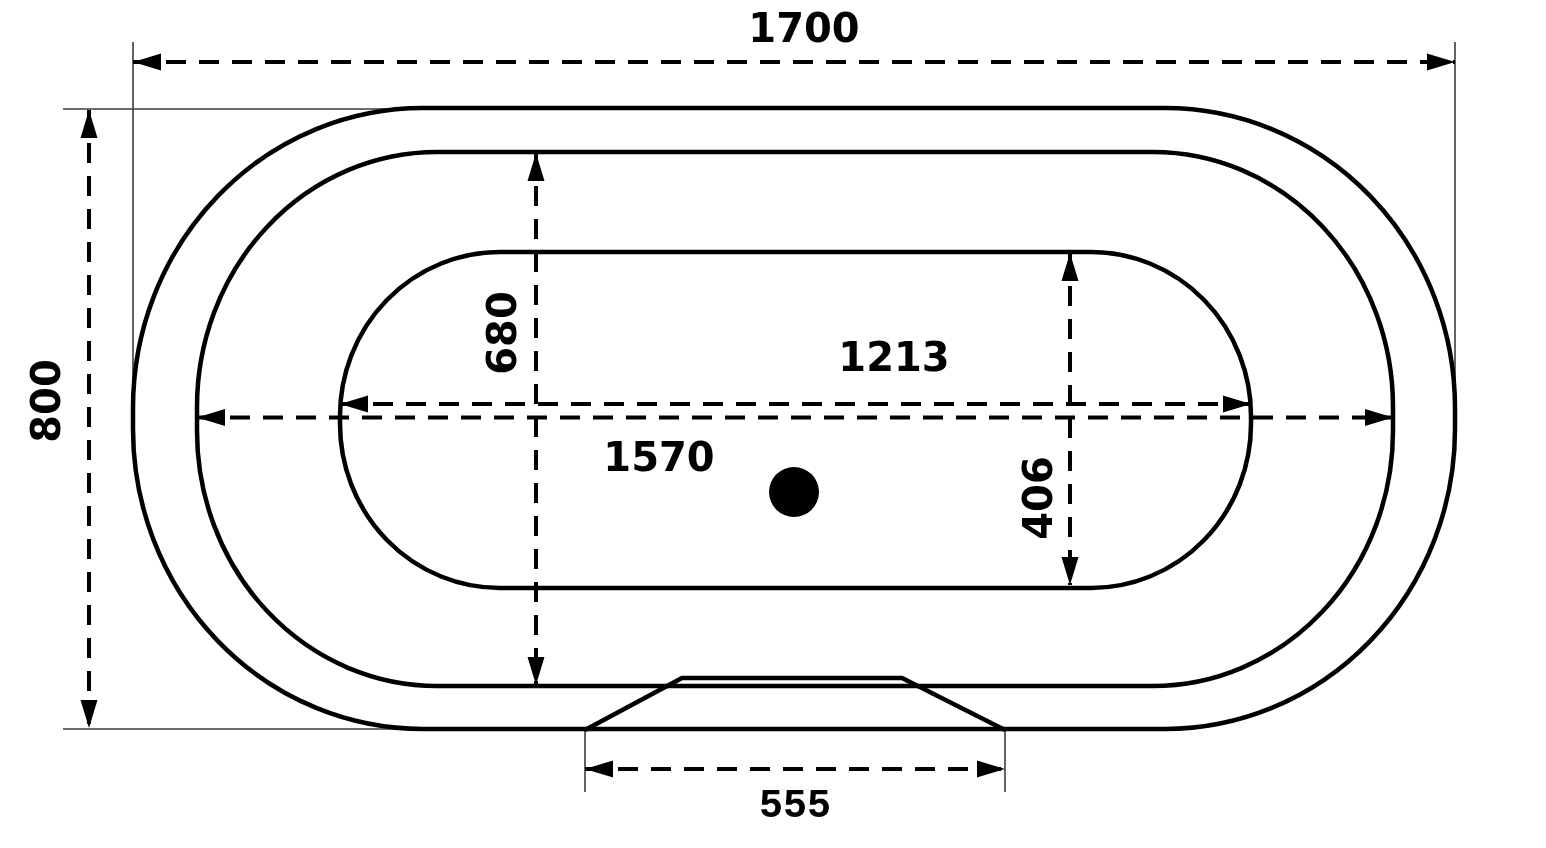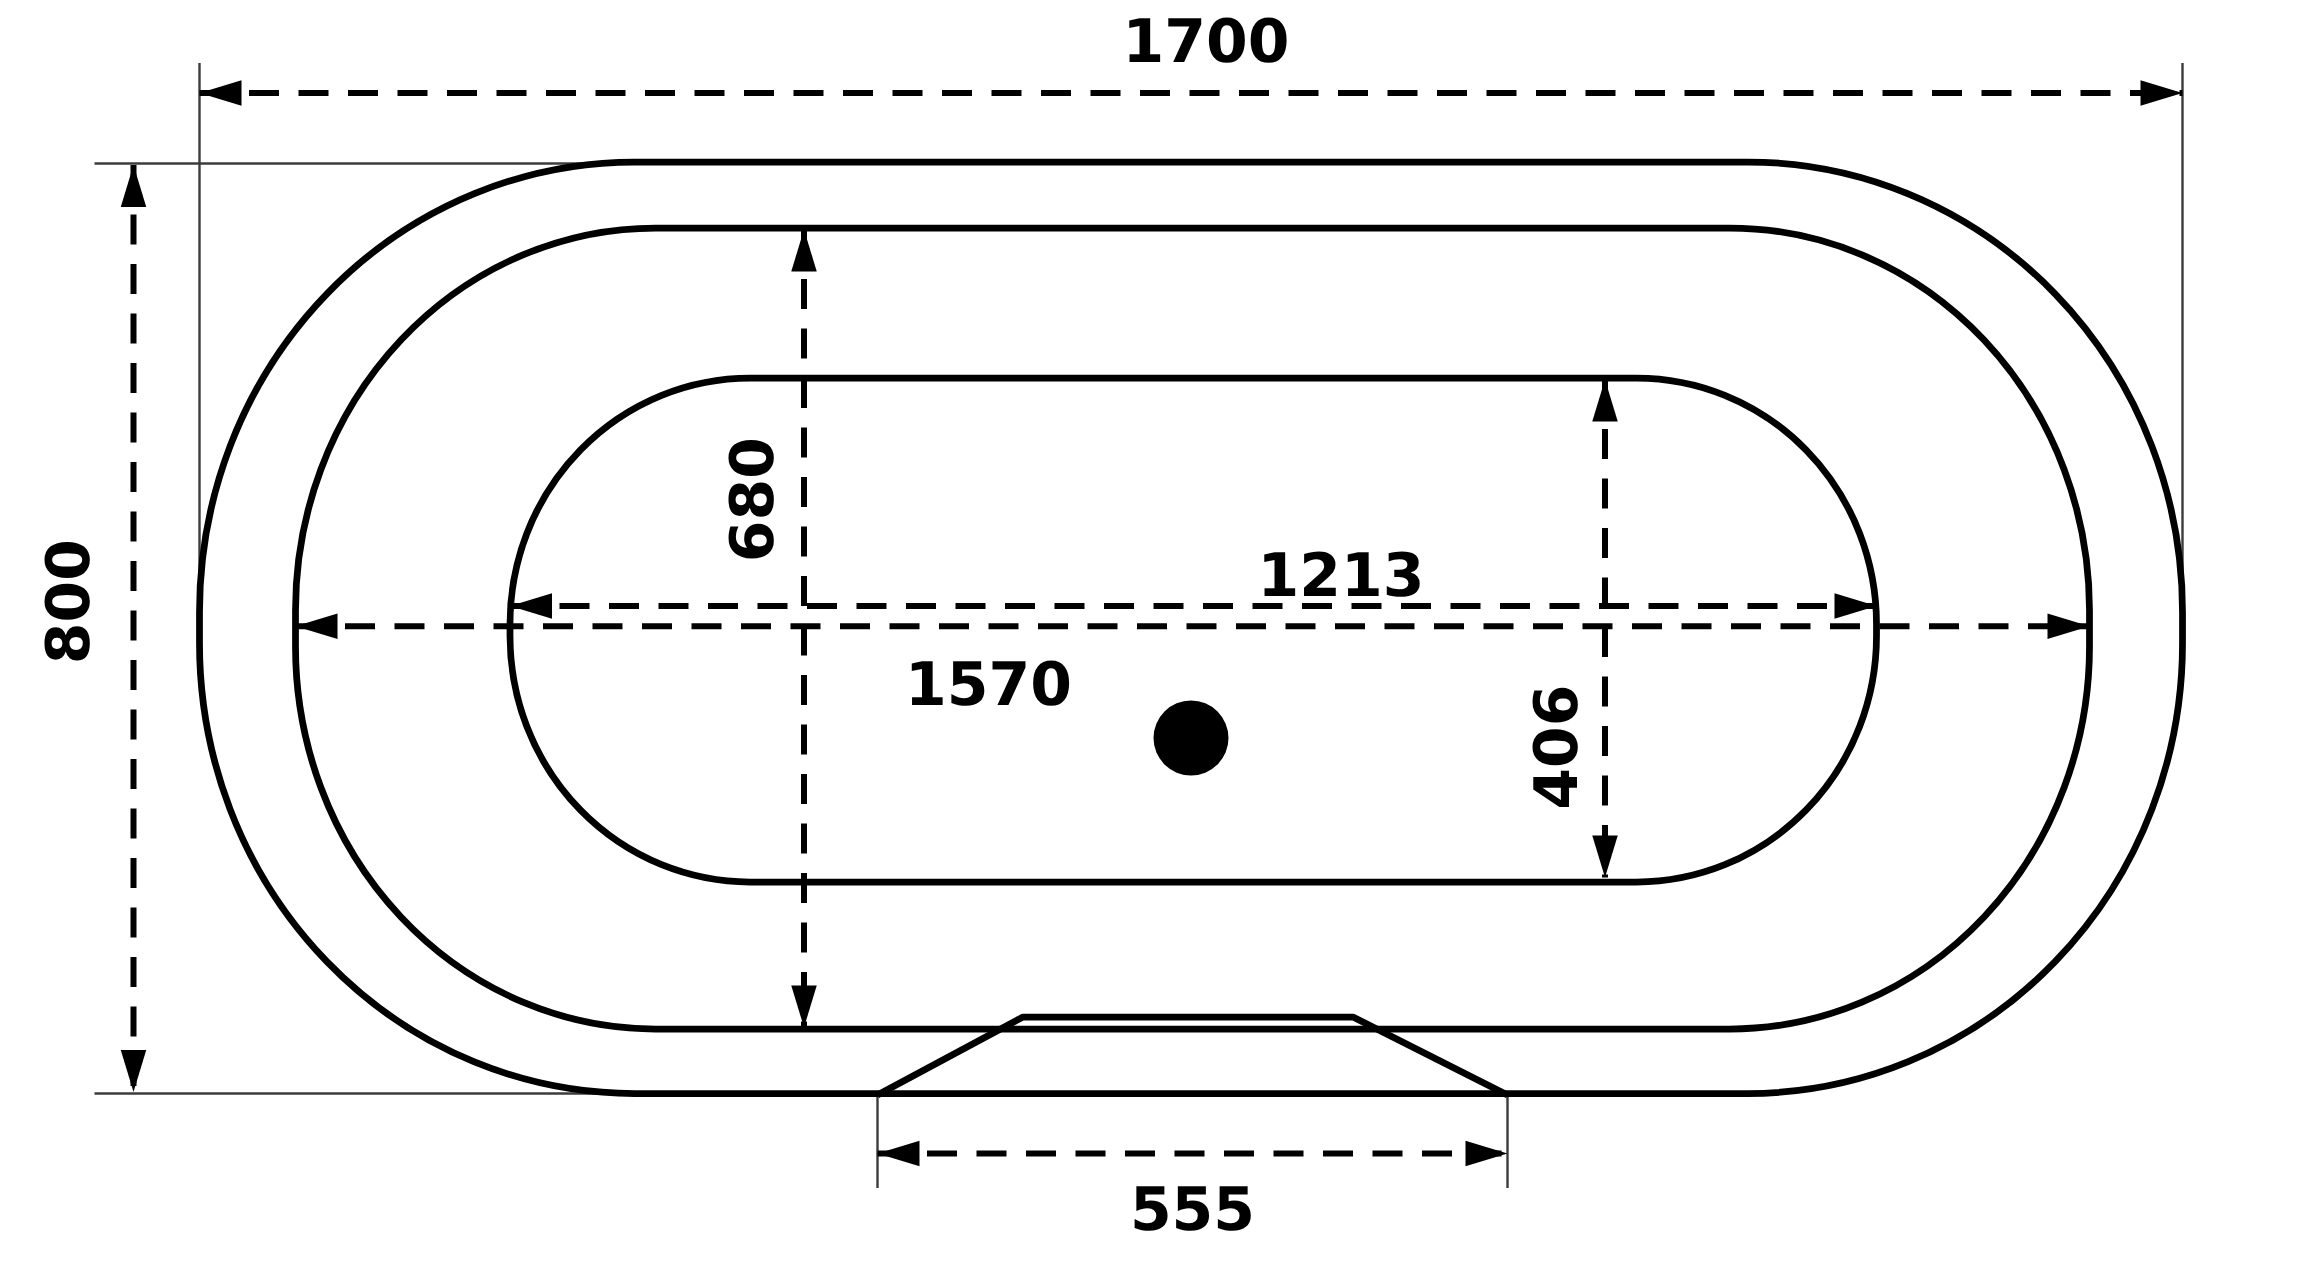--- a/index.html
+++ b/index.html
@@ -85,17 +85,17 @@
         <line x1="585" y1="769" x2="1005" y2="769" stroke="#000000" stroke-width="4" stroke-dasharray="20 13"></line>
         <polygon points="585,769 613,760.5 613,777.5" fill="#000000"></polygon>
         <polygon points="1005,769 977,760.5 977,777.5" fill="#000000"></polygon>
       </g>
       <circle cx="794" cy="492" r="25" fill="#000000"></circle>
     </svg>
 
   <div class="dim-label" style="left: 804px; top: 28px;">1700</div>
   <div class="dim-label rot" style="left: 46px; top: 401px;">800</div>
   <div class="dim-label rot" style="left: 502px; top: 333px;">680</div>
-  <div class="dim-label" style="left: 894px; top: 384px;">1213</div>
+  <div class="dim-label" style="left: 894px; top: 357px;">1213</div>
   <div class="dim-label" style="left: 643px; top: 457px; margin-left: 16px;">1570</div>
   <div class="dim-label rot" style="left: 1038px; top: 498px;">406</div>
-  <div class="dim-label" style="left: 795px; top: 807px;">555</div>
+  <div class="dim-label" style="left: 795px; top: 807px; font-family: Liberation Mono, monospace;">555</div>
 </div>
 
 </body></html>

